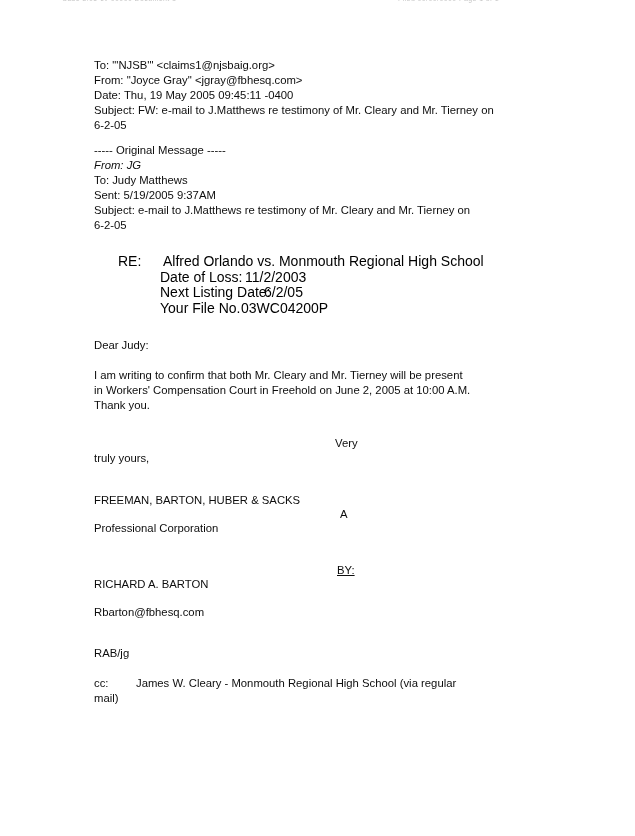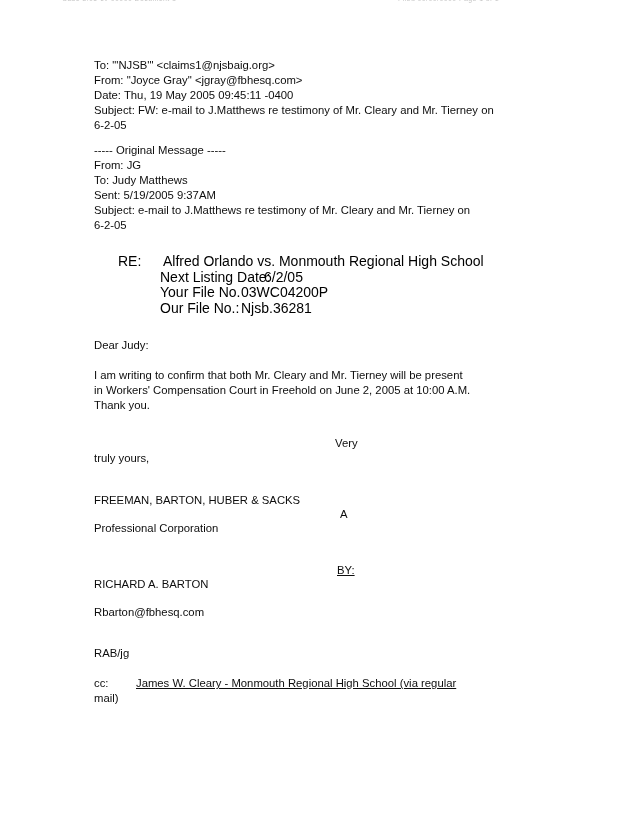--- a/index.html
+++ b/index.html
@@ -75,35 +75,35 @@
 
   <div class="doc">
 
     <div class="line" style="left:94px; top:58px;">To: "'NJSB'" &lt;claims1@njsbaig.org&gt;</div>
     <div class="line" style="left:94px; top:73px;">From: "Joyce Gray" &lt;jgray@fbhesq.com&gt;</div>
     <div class="line" style="left:94px; top:88px;">Date: Thu, 19 May 2005 09:45:11 -0400</div>
     <div class="line" style="left:94px; top:103px;text-align:right;">Subject: FW: e-mail to J.Matthews re testimony of Mr. Cleary and Mr. Tierney on</div>
     <div class="line" style="left:94px; top:118px;">6-2-05</div>
 
     <div class="line" style="left:94px; top:143px;">----- Original Message -----</div>
-    <div class="line" style="left:94px; top:158px;">From: JG</div>
+    <div class="line" style="left:94px; top:158px;font-style:italic;">From: JG</div>
     <div class="line" style="left:94px; top:173px;">To: Judy Matthews</div>
     <div class="line" style="left:94px; top:188px;">Sent: 5/19/2005 9:37AM</div>
     <div class="line" style="left:94px; top:203px;">Subject: e-mail to J.Matthews re testimony of Mr. Cleary and Mr. Tierney on</div>
     <div class="line" style="left:94px; top:218px;">6-2-05</div>
 
     <div class="re-block" style="left:118px; top:254px;">
       <span class="re-row"><span class="re-label">RE:</span><span style="display:inline-block;width:18px;"></span><span>Alfred Orlando vs. Monmouth Regional High School</span></span>
 
+      <span class="re-row" style="padding-left:42px;"><span class="re-sub-label" style="width:85px;display:inline-block;">Date of Loss:</span><span>11/2/2003</span></span>
 
       <span class="re-row" style="padding-left:42px;"><span class="re-sub-label" style="width:104px;display:inline-block;">Next Listing Date:</span><span>6/2/05</span></span>
 
       <span class="re-row" style="padding-left:42px;"><span class="re-sub-label" style="width:81px;display:inline-block;">Your File No.</span><span>03WC04200P</span></span>
 
-      <span class="re-row" style="padding-left:42px;"><span class="re-sub-label" style="width:81px;display:inline-block;">Our File No.:</span><span>Njsb.36281</span></span>
     </div>
 
     <div class="line" style="left:94px; top:338px;">Dear Judy:</div>
 
     <div class="line" style="left:94px; top:368px;">I am writing to confirm that both Mr. Cleary and Mr. Tierney will be present</div>
     <div class="line" style="left:94px; top:383px;">in Workers' Compensation Court in Freehold on June 2, 2005 at 10:00 A.M.</div>
     <div class="line" style="left:94px; top:398px;">Thank you.</div>
 
     <div class="line" style="left:335px; top:436px;">Very</div>
     <div class="line" style="left:94px; top:451px;">truly yours,</div>
@@ -111,17 +111,17 @@
     <div class="line" style="left:94px; top:493px;">FREEMAN, BARTON, HUBER &amp; SACKS</div>
     <div class="line" style="left:340px; top:507px;">A</div>
     <div class="line" style="left:94px; top:521px;">Professional Corporation</div>
 
     <div class="line" style="left:337px; top:563px;text-decoration:underline;">BY:</div>
     <div class="line" style="left:94px; top:577px;">RICHARD A. BARTON</div>
     <div class="line" style="left:94px; top:605px;">Rbarton@fbhesq.com</div>
     <div class="line" style="left:94px; top:646px;">RAB/jg</div>
 
     <div class="line" style="left:94px; top:676px;">cc:</div>
-    <div class="line" style="left:136px; top:676px;text-decoration:underline;">James W. Cleary - Monmouth Regional High School (via regular</div>
+    <div class="line" style="left:136px; top:676px;">James W. Cleary - Monmouth Regional High School (via regular</div>
     <div class="line" style="left:94px; top:691px;">mail)</div>
 
   </div>
 </div>
 
 </body></html>

